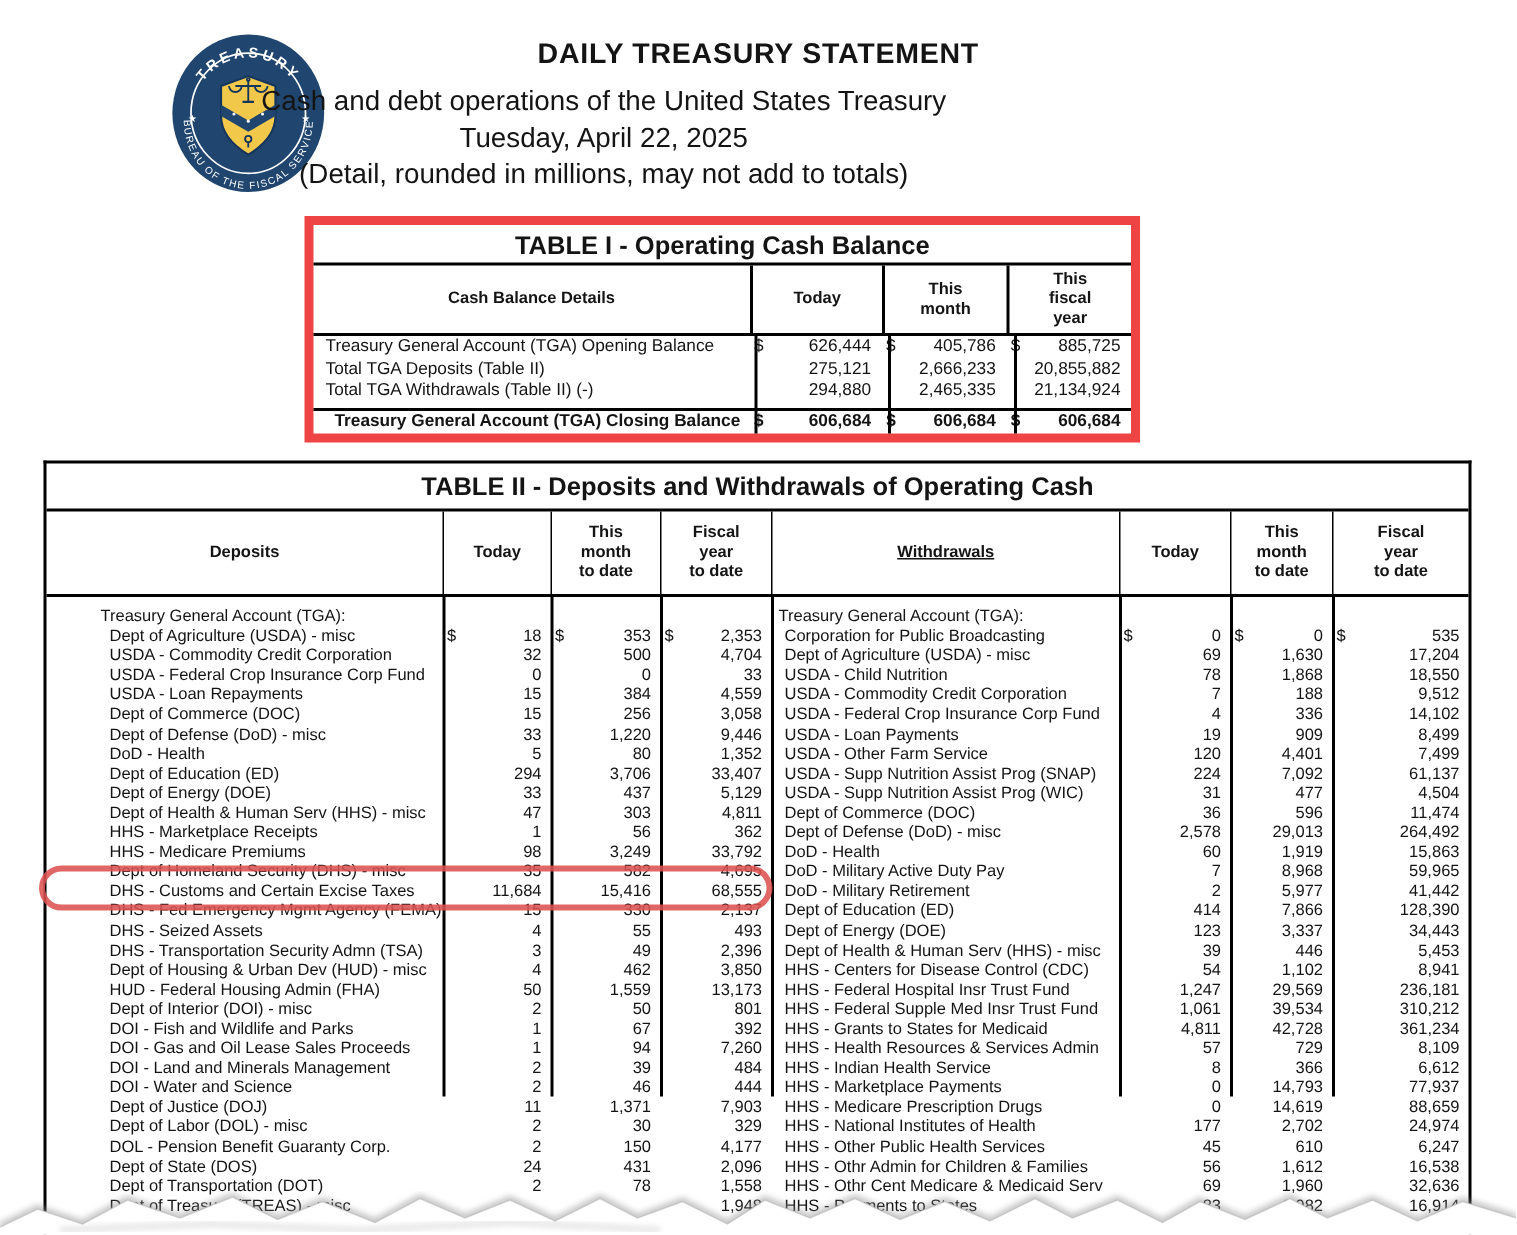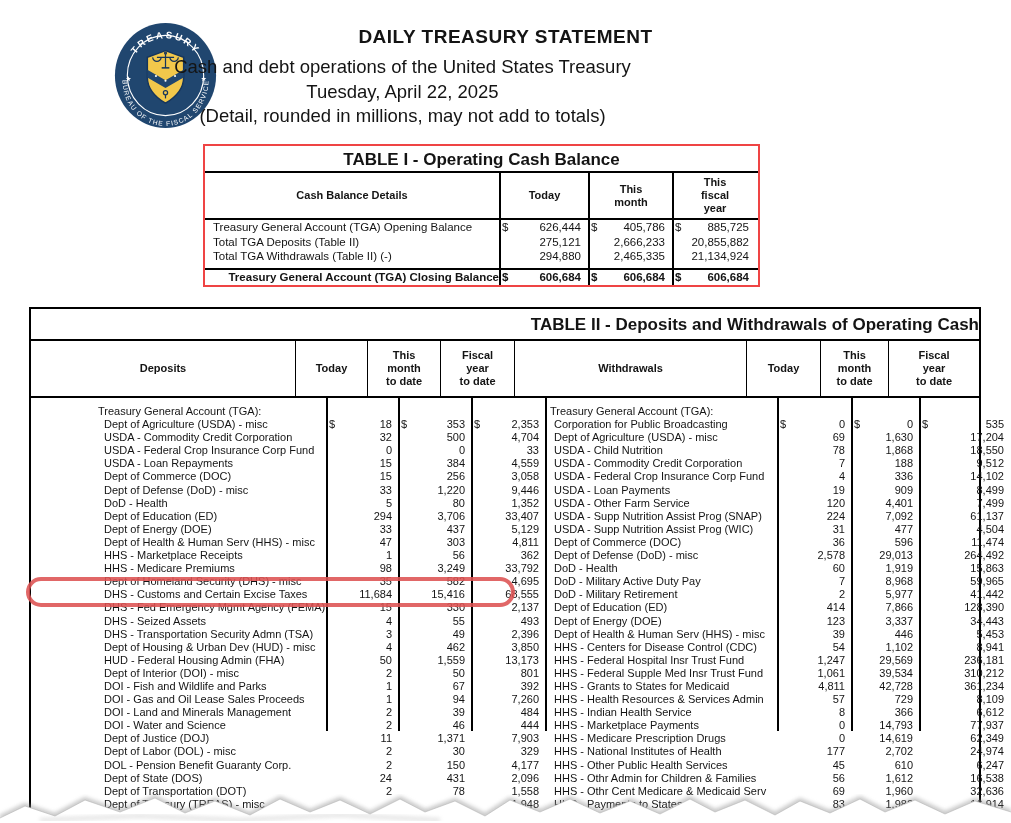--- a/index.html
+++ b/index.html
@@ -8,48 +8,48 @@
   *{box-sizing:border-box;}
 
   
   .seal{position:absolute;left:113px;top:22px;width:105px;height:107px;}
   .doc-title{position:absolute;left:0;top:26px;width:1011px;text-align:center;
              font-size:19px;font-weight:bold;letter-spacing:.5px;}
   .doc-sub{position:absolute;left:0;width:805px;text-align:center;font-size:18.5px;}
   .sub1{top:56px;} .sub2{top:81px;} .sub3{top:105px;}
 
   
-  .t1{position:absolute;left:203px;top:144px;width:557px;border:2px solid #ef4444;background:#fff;}
+  .t1{position:absolute;left:203px;top:144px;width:557px;border:6px solid #ef4444;background:#fff;}
   .t1-title{height:27px;line-height:27px;border-bottom:2px solid #000;text-align:center;
             font-size:17px;font-weight:bold;}
   .t1-head{display:flex;height:47px;border-bottom:2px solid #000;}
   .hc{display:flex;align-items:center;justify-content:center;text-align:center;
       white-space:pre-line;font-weight:bold;font-size:11px;line-height:13px;}
   .t1c0{width:294px;} .t1c1{width:89px;} .t1c2{width:84px;} .t1c3{width:84px;}
   .bl{border-left:2px solid #000;}
   .t1-body{position:relative;height:50px;border-bottom:2px solid #000;padding-top:0;}
   .t1row{display:flex;height:14.5px;font-size:11.5px;line-height:14px;}
   .t1row .lab{padding-left:8px;white-space:nowrap;overflow:hidden;}
   .num{display:flex;justify-content:space-between;padding:0 7px 0 3px;}
   .t1-close{position:relative;display:flex;height:15px;line-height:15px;
             font-size:11.5px;font-weight:bold;}
-  .t1-close .lab{padding-left:0;white-space:nowrap;text-align:right;}
+  .t1-close .lab{padding-left:14px;white-space:nowrap;}
   .vl{position:absolute;top:0;bottom:0;width:2px;background:#000;}
   .v1{left:294px;} .v2{left:383px;} .v3{left:467px;}
 
   
   .t2{position:absolute;left:29px;top:307px;width:952px;height:516px;
       border:2px solid #000;border-bottom:none;background:#fff;}
-  .t2-title{height:32px;line-height:32px;border-bottom:2px solid #000;text-align:right;
+  .t2-title{height:32px;line-height:32px;border-bottom:2px solid #000;text-align:center;
             font-size:17px;font-weight:bold;}
   .t2-head{display:flex;height:57px;border-bottom:2px solid #000;}
   .w-dl{width:264px;} .w-dt{width:72px;} .w-dm{width:73px;} .w-df{width:74px;}
-  .w-wl{width:232px;} .w-wt{width:74px;} .w-wm{width:68px;} .w-wf{width:91px;}
+  .w-wl{width:232px;text-decoration:underline;} .w-wt{width:74px;} .w-wm{width:68px;} .w-wf{width:91px;}
   .bl2{border-left:1.5px solid #000;}
-  .t2-body{position:relative;height:333px;margin-left:31px;}
+  .t2-body{position:relative;height:333px;}
   .t2-body .vl{width:1.5px;}
   .u1{left:264px;} .u2{left:336px;} .u3{left:409px;} .u4{left:483px;}
   .u5{left:715px;} .u6{left:789px;} .u7{left:857px;}
   .half{position:absolute;top:0;padding-top:7px;}
   .half.dep{left:0;width:483px;}
   .half.wd{left:483px;width:465px;}
   .t2row{display:flex;height:13.1px;font-size:11px;line-height:13px;}
   .t2row .lab{white-space:nowrap;overflow:hidden;}
   .dep .lab{width:264px;padding-left:42px;}
   .dep .t2row.top .lab{padding-left:36px;}
@@ -1125,21 +1125,21 @@
             <div class="ct num">
               <span></span>
               <span>0</span>
             </div>
             <div class="cm num">
               <span></span>
               <span>14,619</span>
             </div>
             <div class="cf num">
               <span></span>
-              <span>62,349</span>
+              <span>88,659</span>
             </div>
           </div>
 
           <div class="t2row">
             <div class="lab">HHS - National Institutes of Health</div>
             <div class="ct num">
               <span></span>
               <span>177</span>
             </div>
             <div class="cm num">

